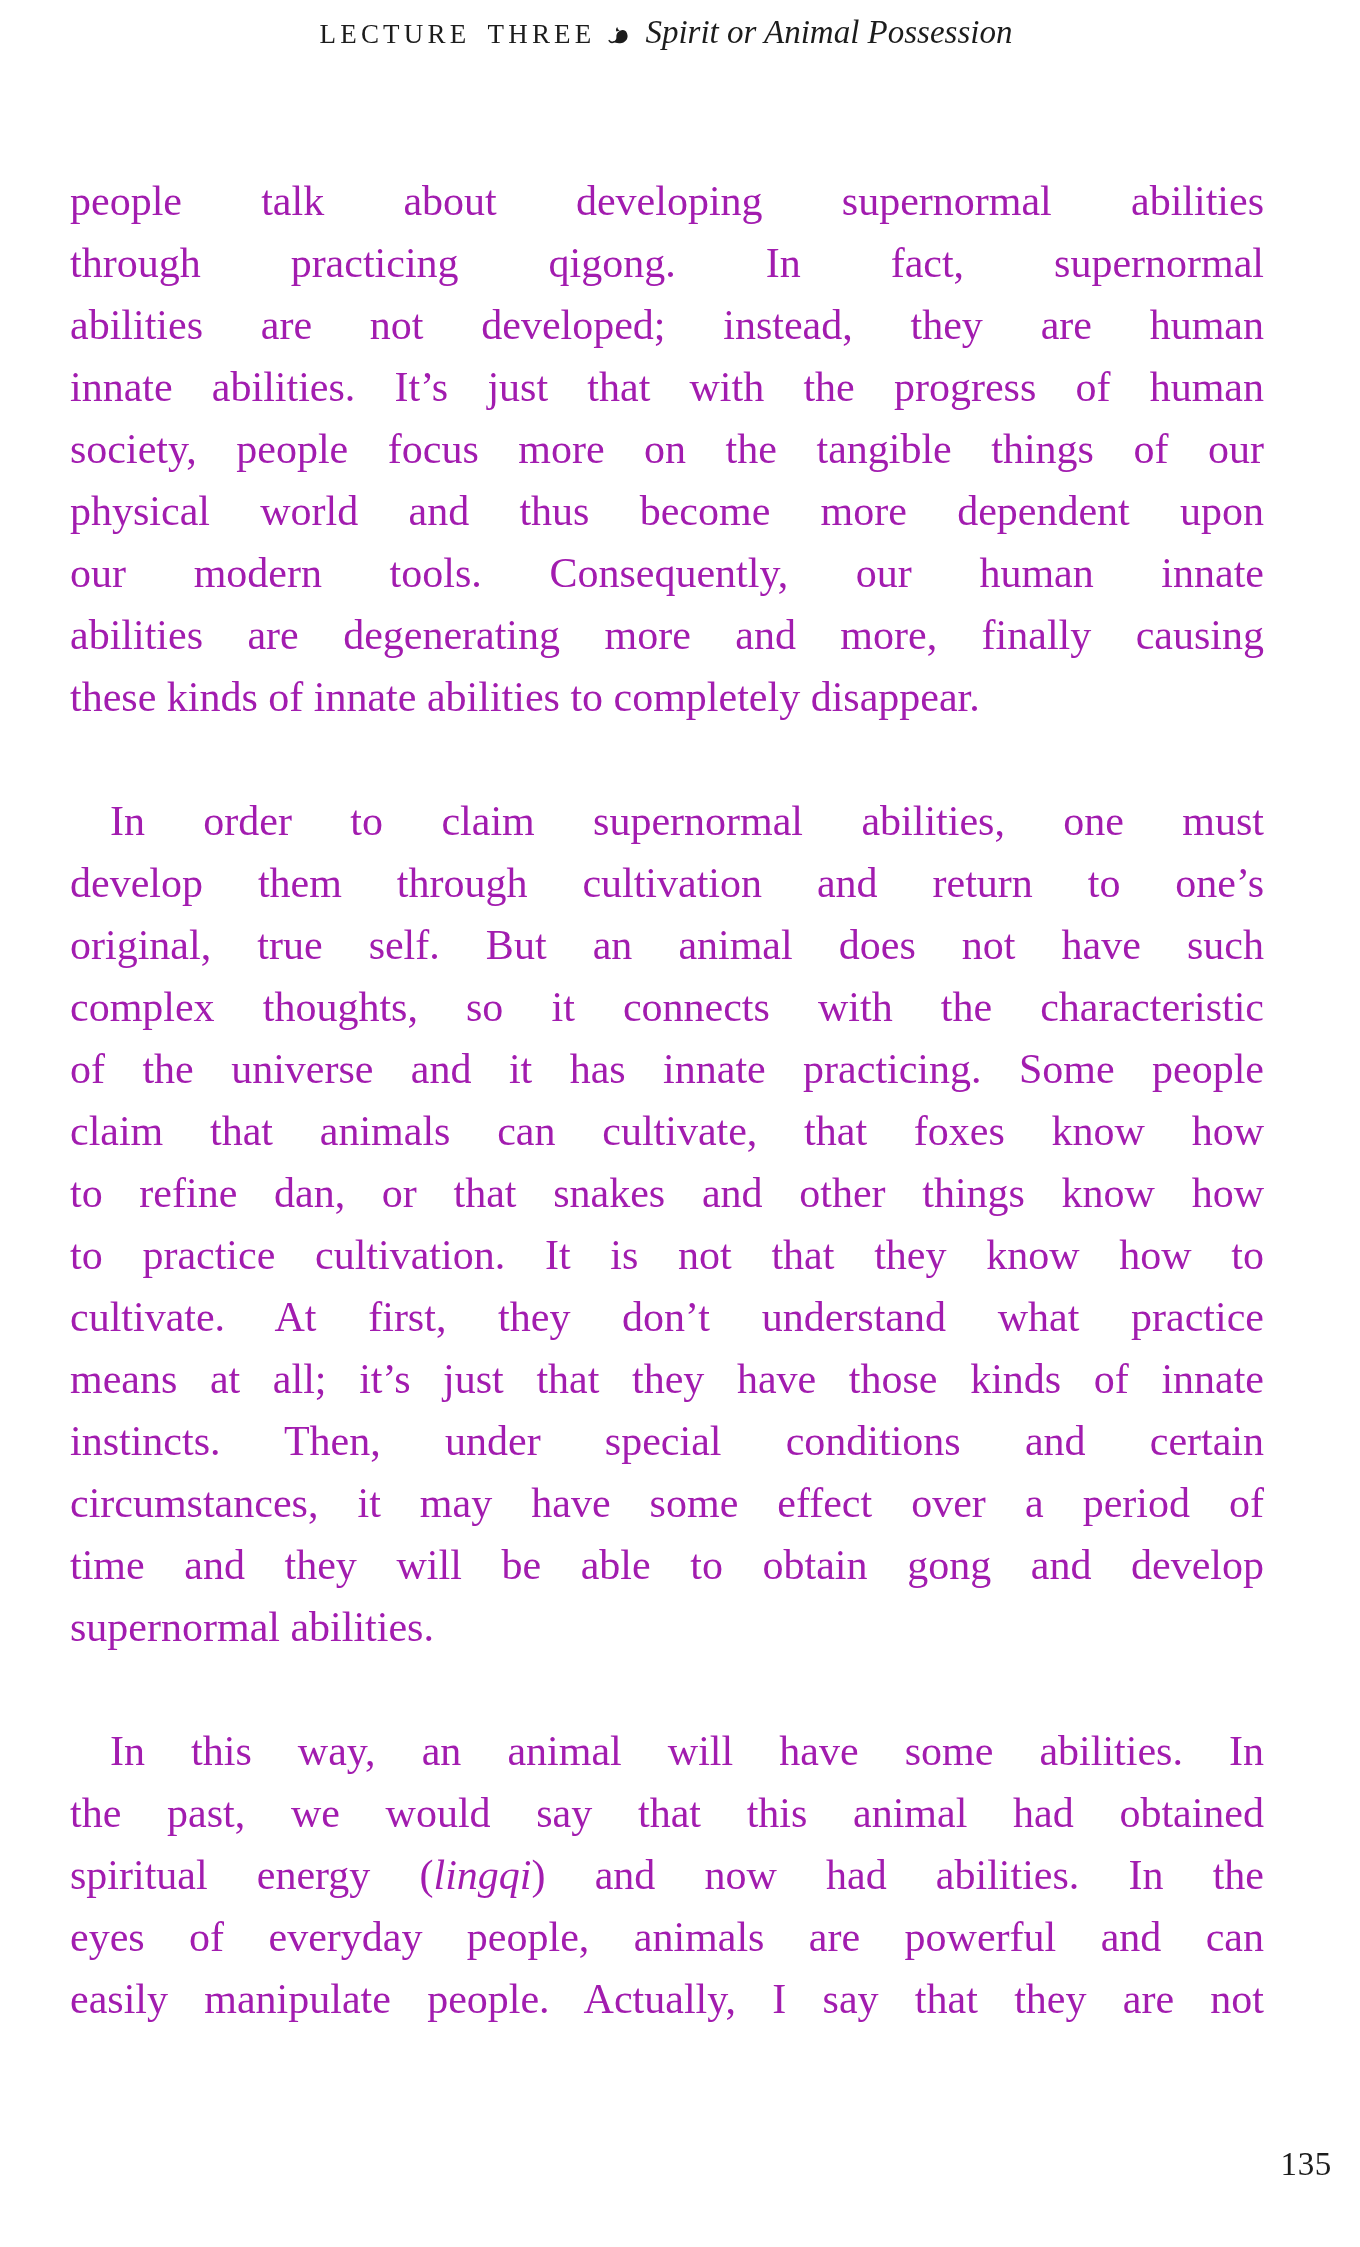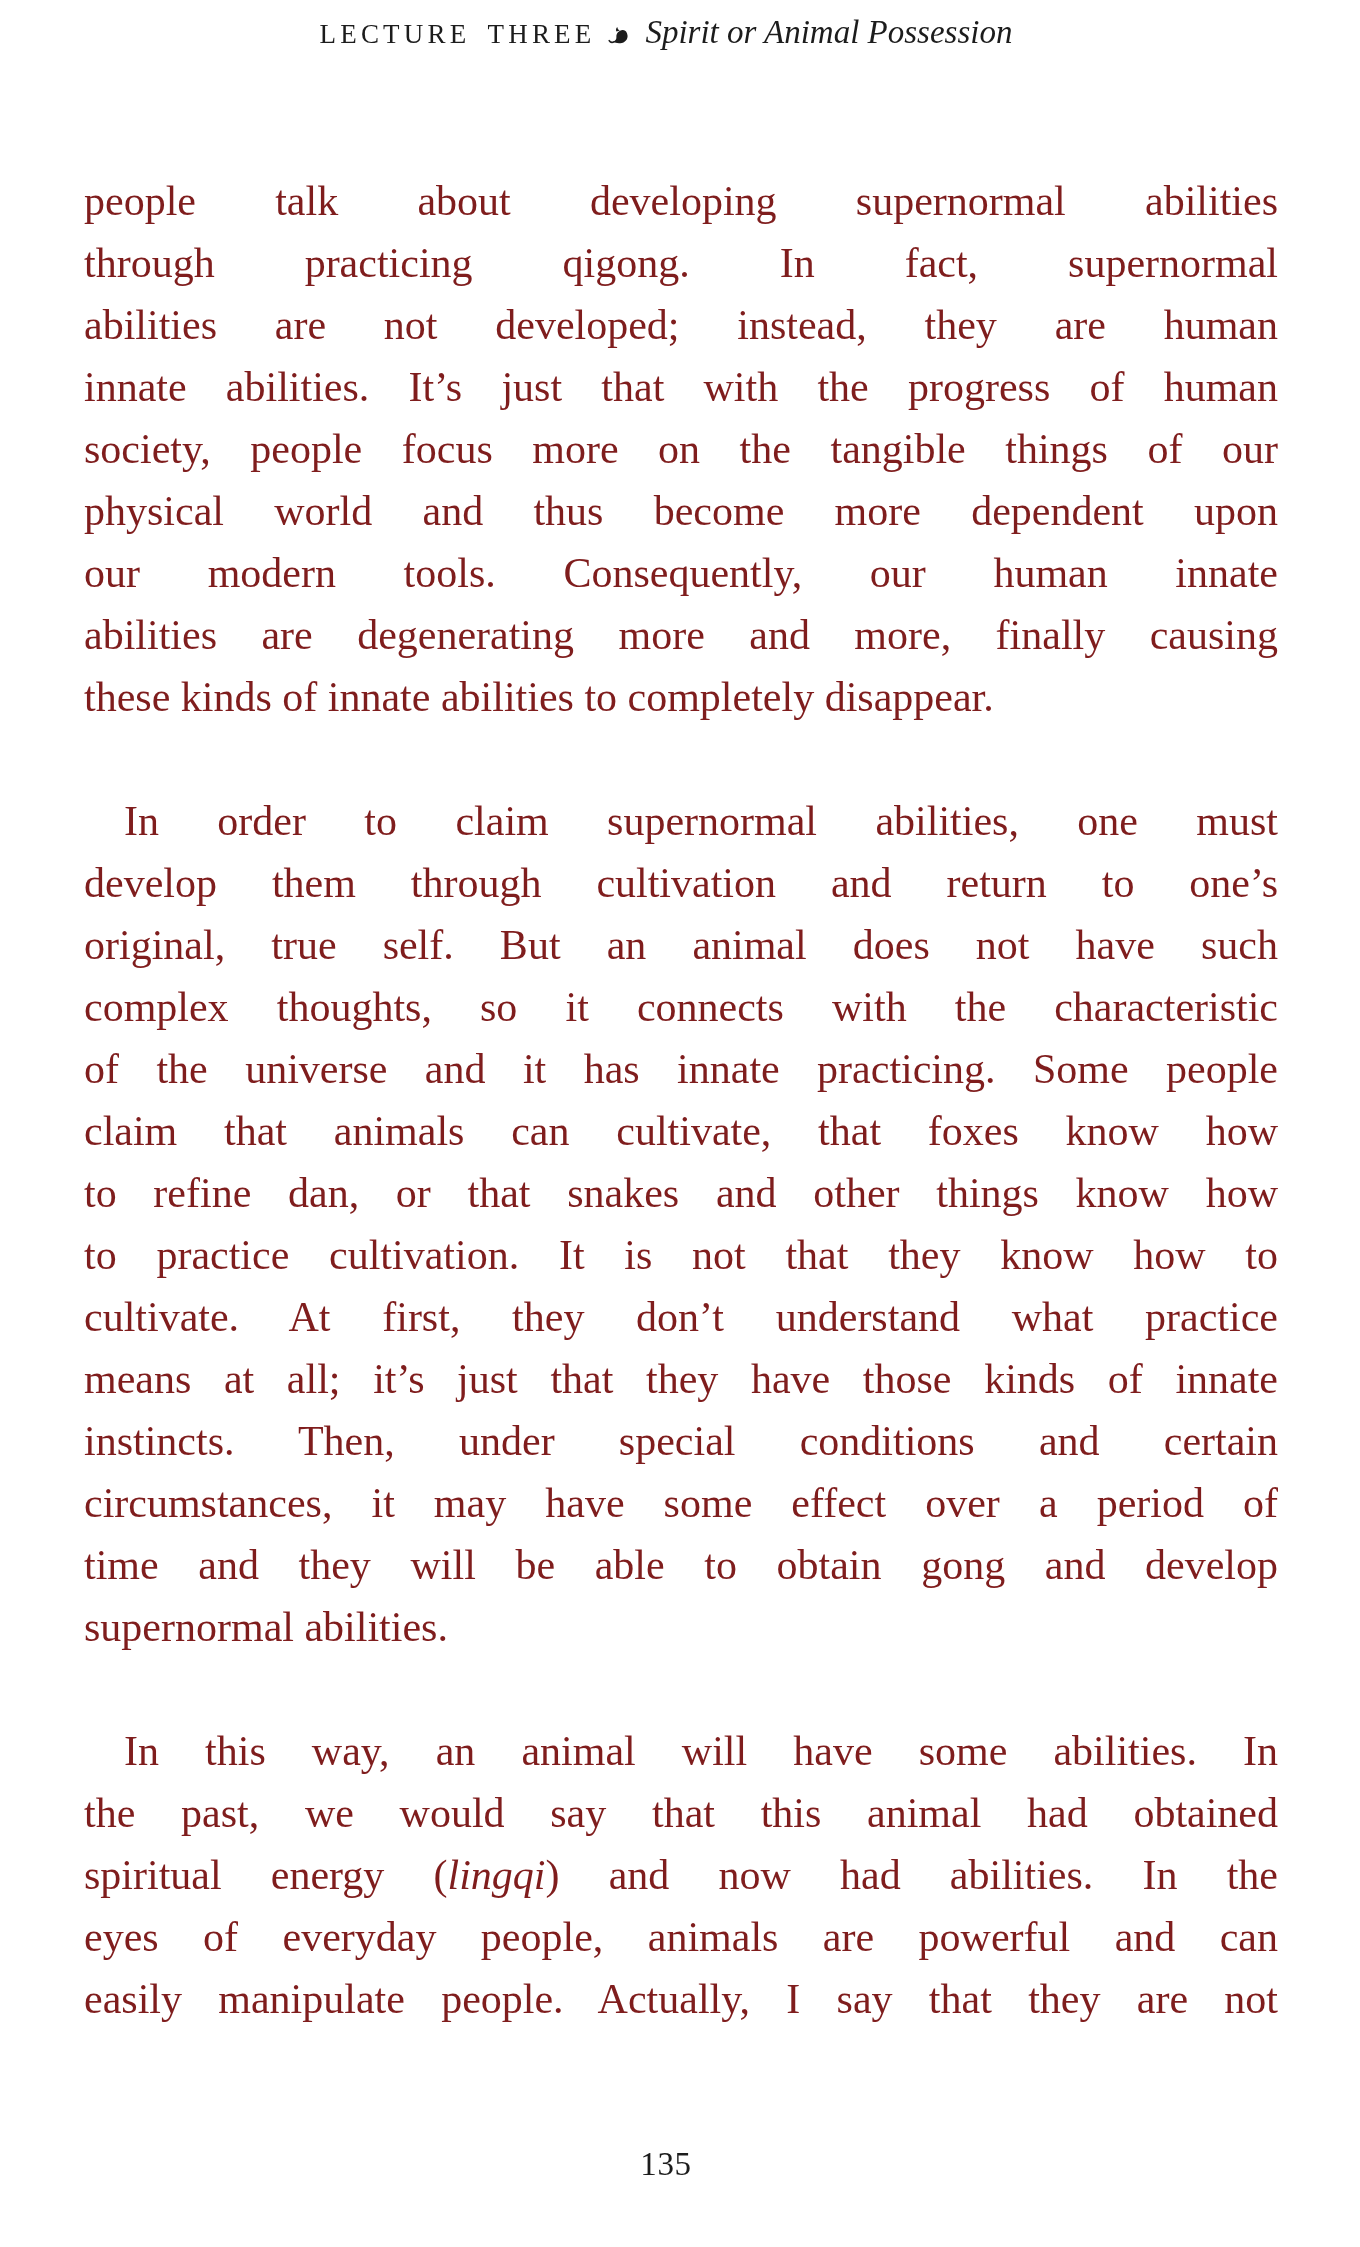--- a/index.html
+++ b/index.html
@@ -36,24 +36,24 @@
     vertical-align: -5px;
   }
   .running-header .chapter {
     font-size: 33px;
     font-style: italic;
     color: #1c1c1c;
   }
   .body-text {
     position: absolute;
     top: 170px;
-    left: 84px;
+    left: 70px;
     width: 1194px;
     font-size: 42px;
-    color: #7f1d1d;
+    color: #a21caf;
   }
   .paragraph {
     margin: 0 0 62px 0;
   }
   .paragraph:last-child {
     margin-bottom: 0;
   }
   .line {
     line-height: 62px;
     text-align: justify;
@@ -67,21 +67,21 @@
     text-indent: 40px;
   }
   .line .em {
     font-style: italic;
   }
   .page-footer {
     position: absolute;
     top: 2146px;
     left: 0;
     width: 100%;
-    text-align: center;
+    text-align: right;
   }
   .page-footer .pagenum {
     font-size: 33px;
     letter-spacing: 0.02em;
     color: #1c1c1c;
   }
 </style>
 </head>
 <body>
 

